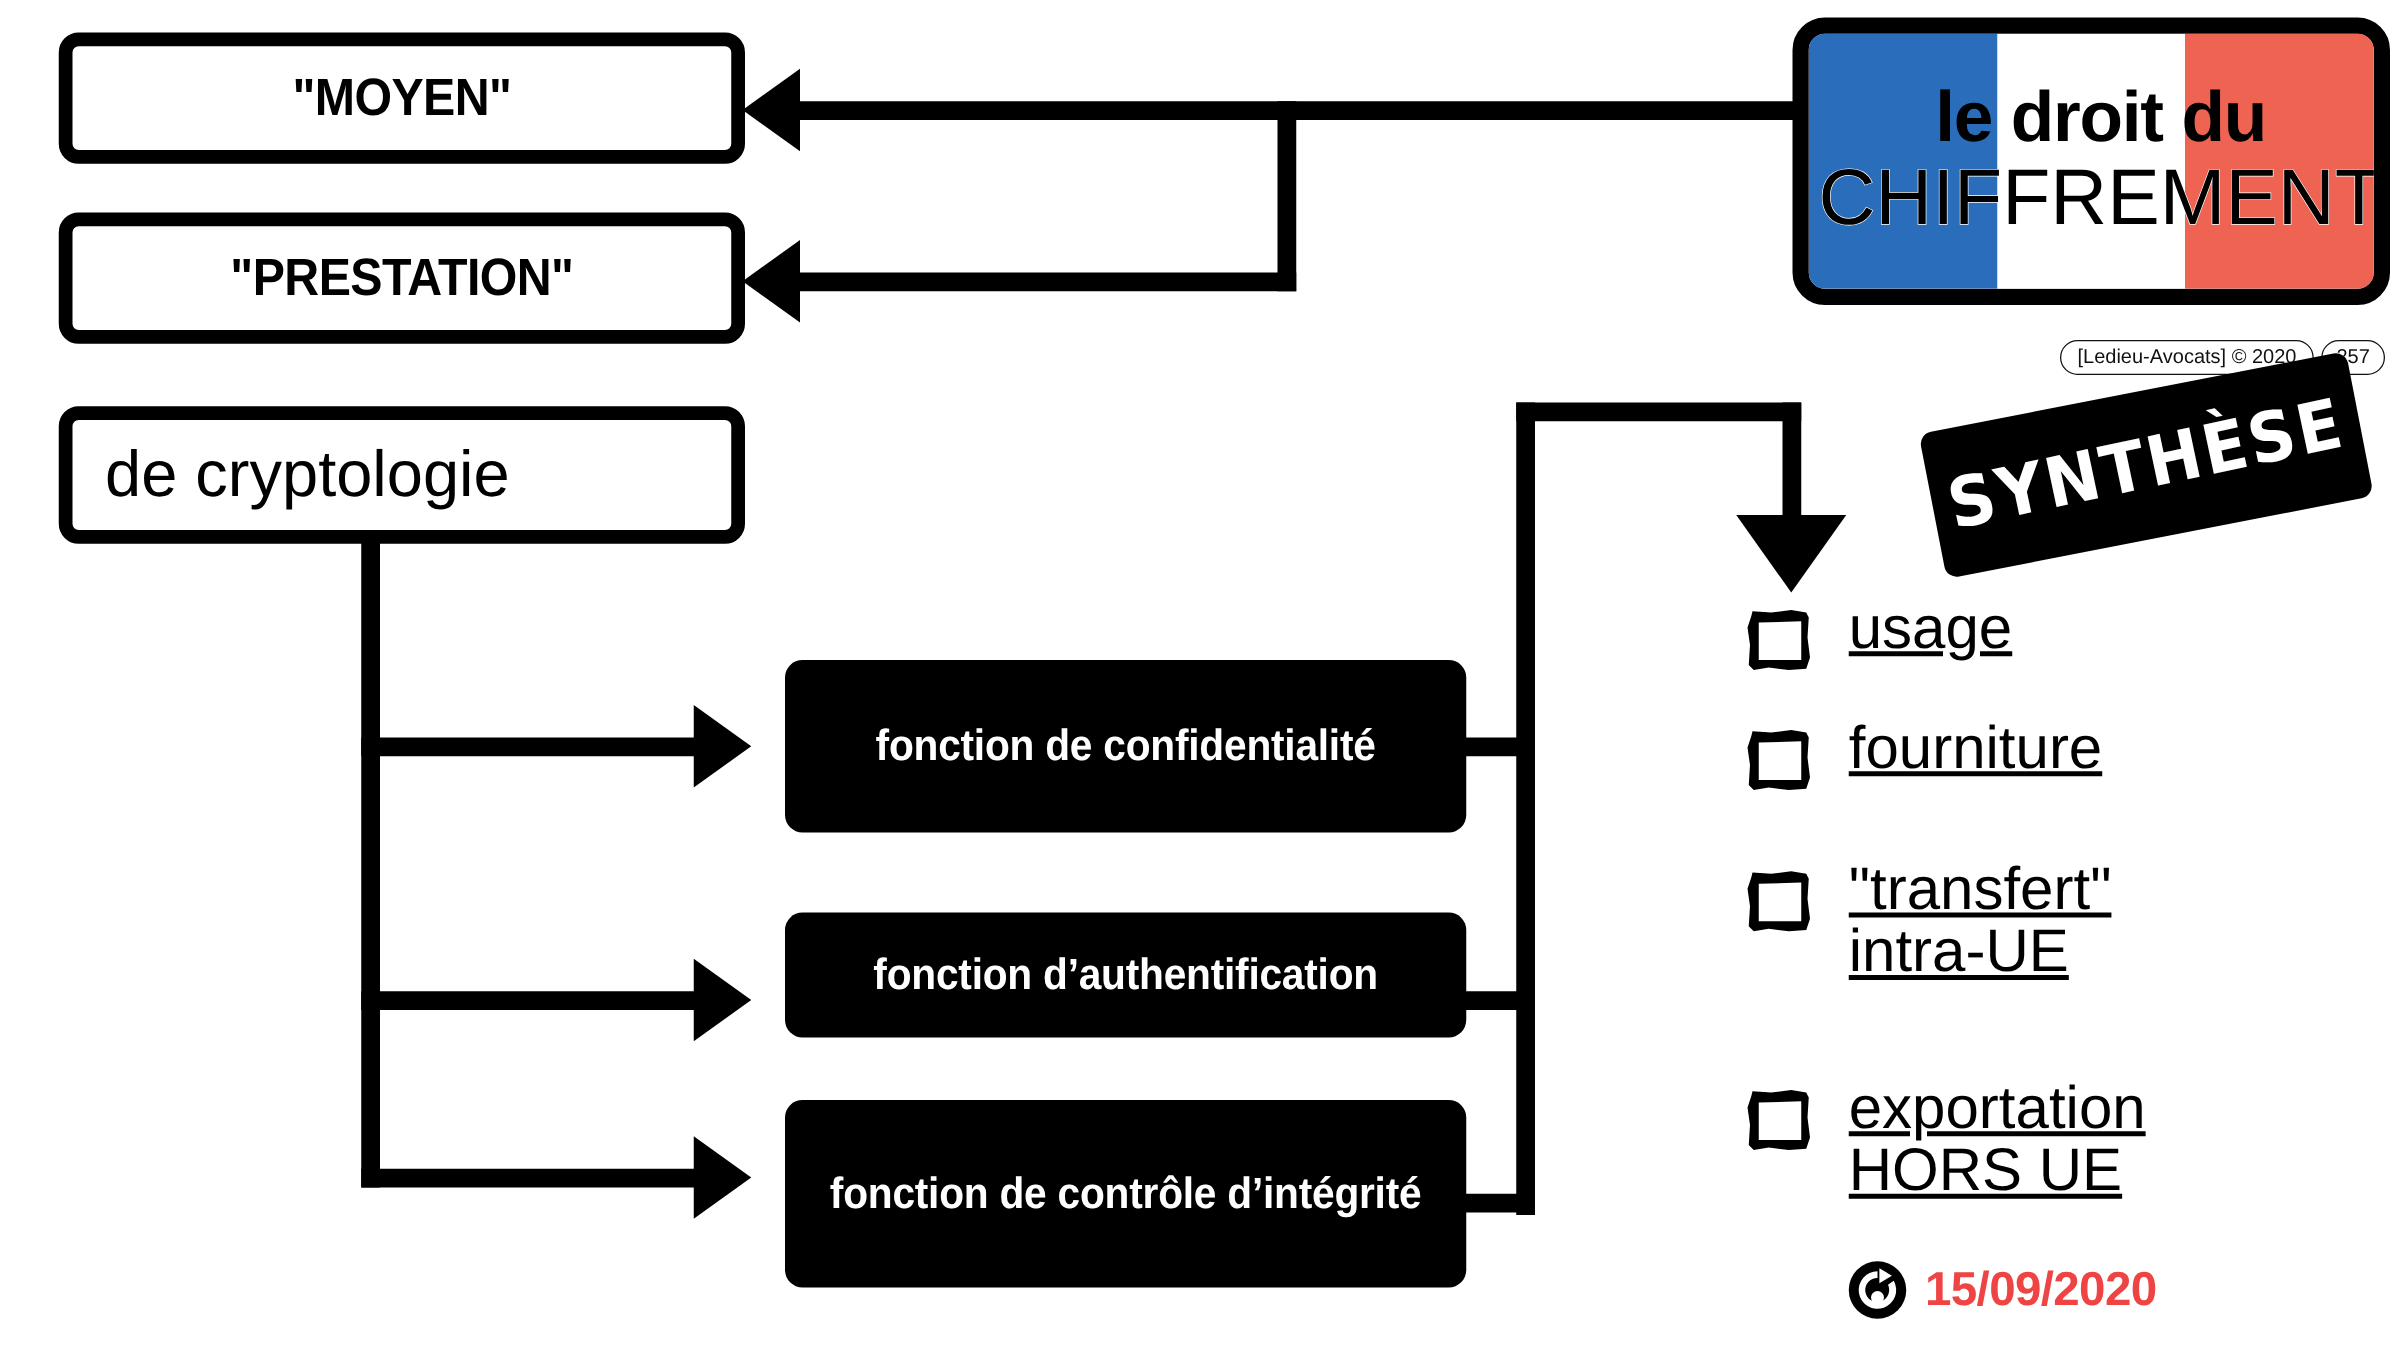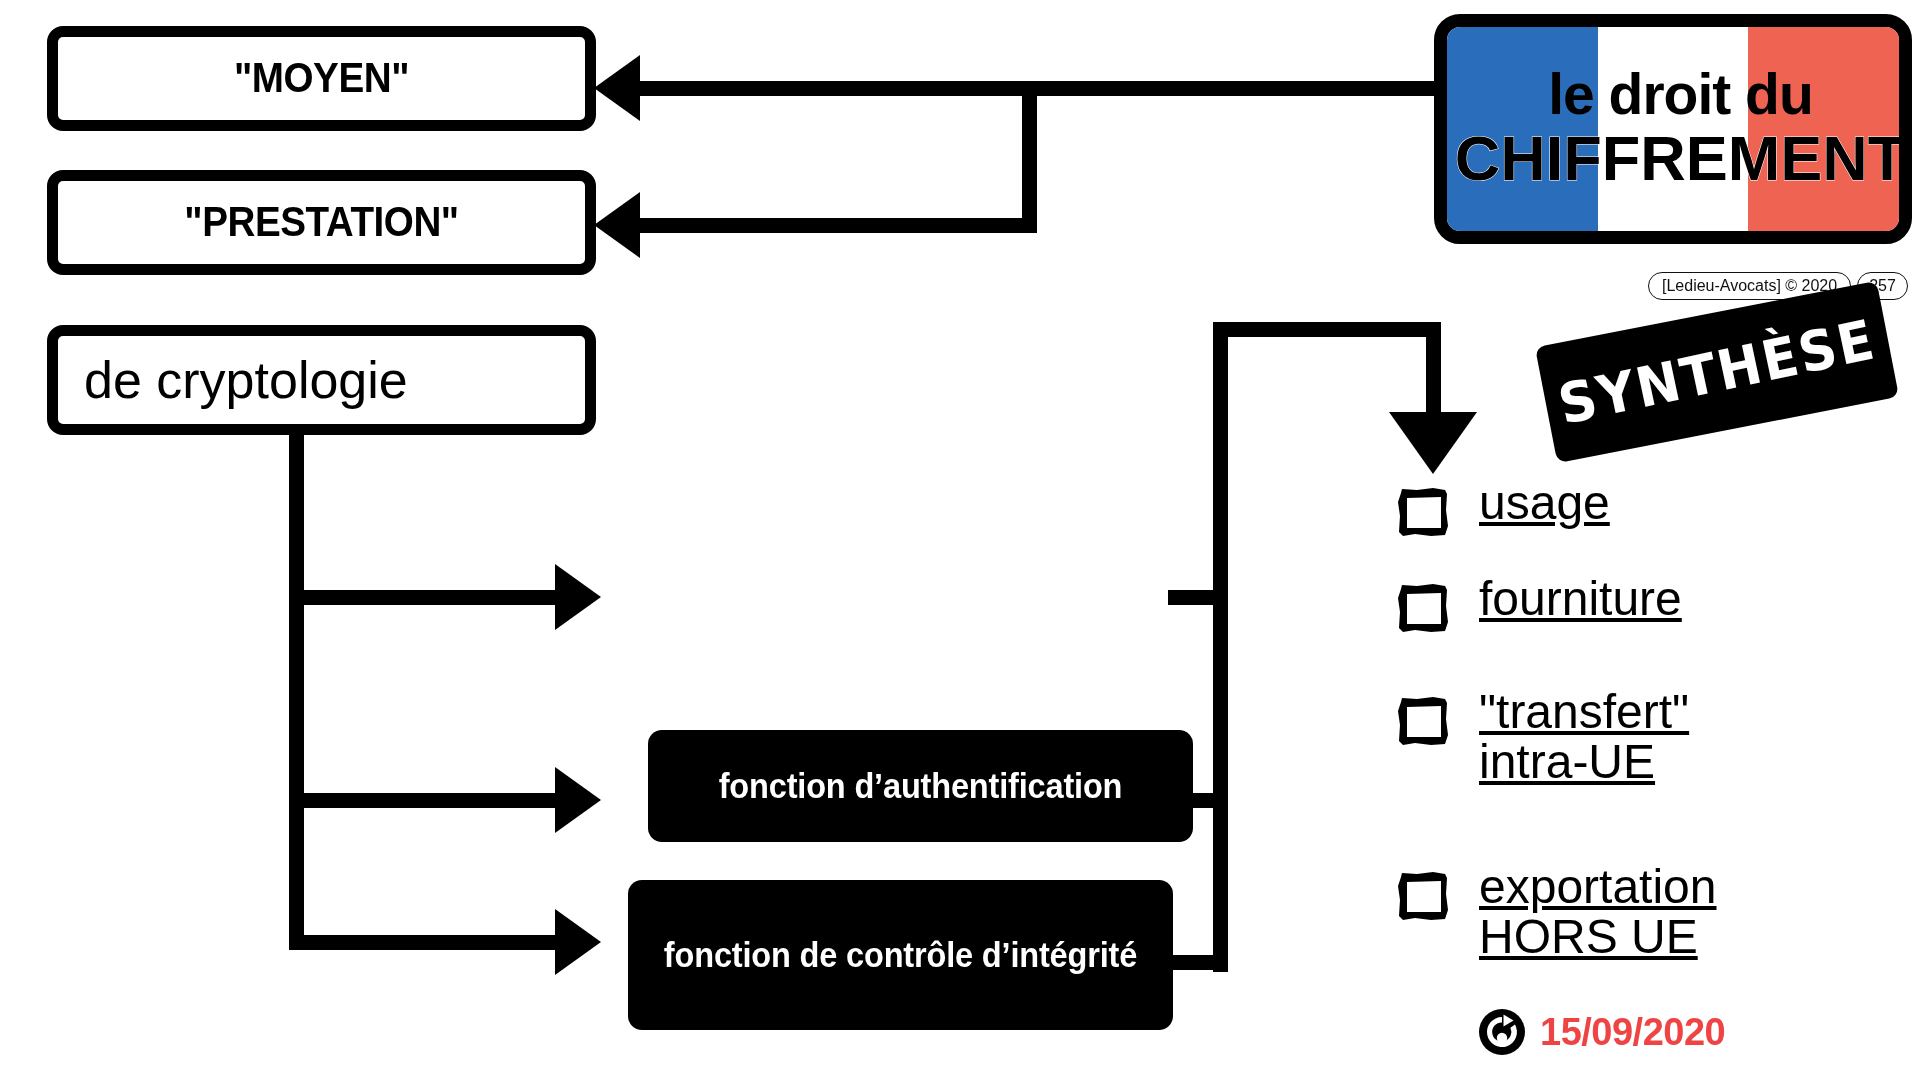--- a/index.html
+++ b/index.html
@@ -96,21 +96,21 @@
     display:flex;flex-direction:column;
     align-items:center;justify-content:center;
     color:#000;
     margin-left:15px;
   }
   #logo .line1{
     font-size:57px;font-weight:bold;letter-spacing:-1px;line-height:1;
     white-space:nowrap;
   }
   #logo .line2{
-    font-size:63px;font-weight:bold;letter-spacing:0px;line-height:1.05;
+    font-size:63px;font-weight:normal;letter-spacing:0px;line-height:1.05;
     white-space:nowrap;margin-top:2px;
     -webkit-text-stroke:1px #ffffff;
     paint-order:stroke fill;
   }
 
   
   #credit{
     position:absolute;left:1648px;top:272px;
     display:flex;align-items:flex-end;gap:6px;
   }
@@ -191,22 +191,25 @@
   </div>
 
   <div class="wbox wbox-bold" style="left:47px;top:170px;width:549px;height:105px;">
     <span class="label">"PRESTATION"</span>
   </div>
 
   <div class="wbox wbox-reg" style="left:47px;top:325px;width:549px;height:110px;">
     <span class="label">de cryptologie</span>
   </div>
 
-
-  <div class="bbox" style="left:648px;top:730px;width:545px;height:112px;">
+  <div class="bbox" style="left:628px;top:528px;width:545px;height:138px;">
+    <span class="label">fonction de confidentialité</span>
+  </div>
+
+  <div class="bbox" style="left:628px;top:730px;width:545px;height:100px;">
     <span class="label">fonction
 d’authentification</span>
   </div>
 
   <div class="bbox" style="left:628px;top:880px;width:545px;height:150px;">
     <span class="label">fonction de contrôle
 d’intégrité</span>
   </div>
 
   <div class="hline" style="left:640px;top:81px;width:800px;"></div>

